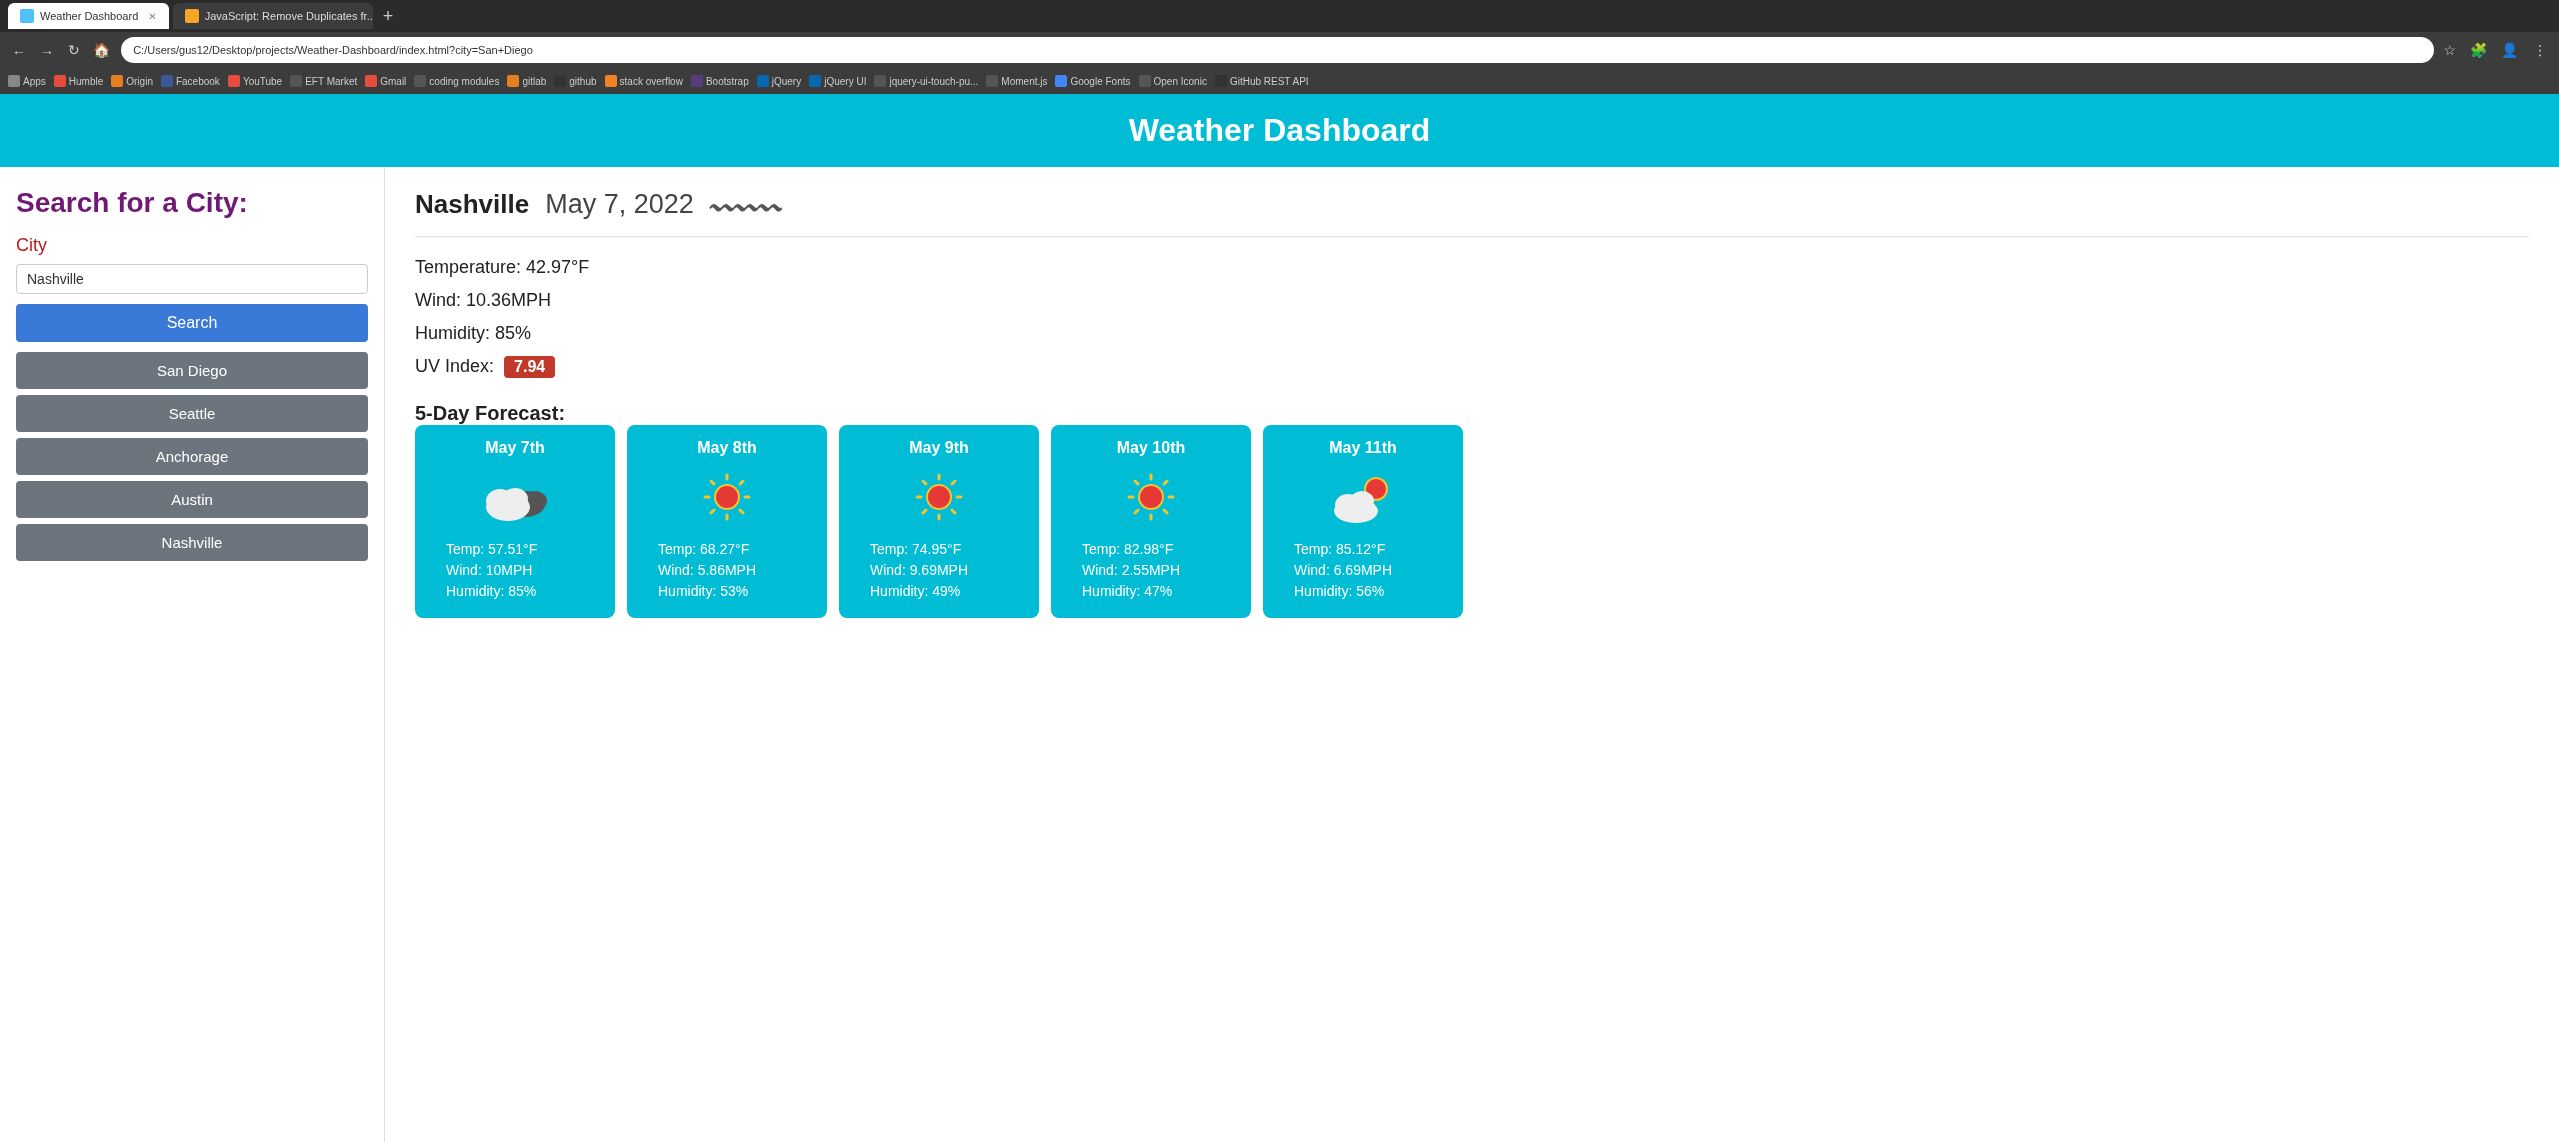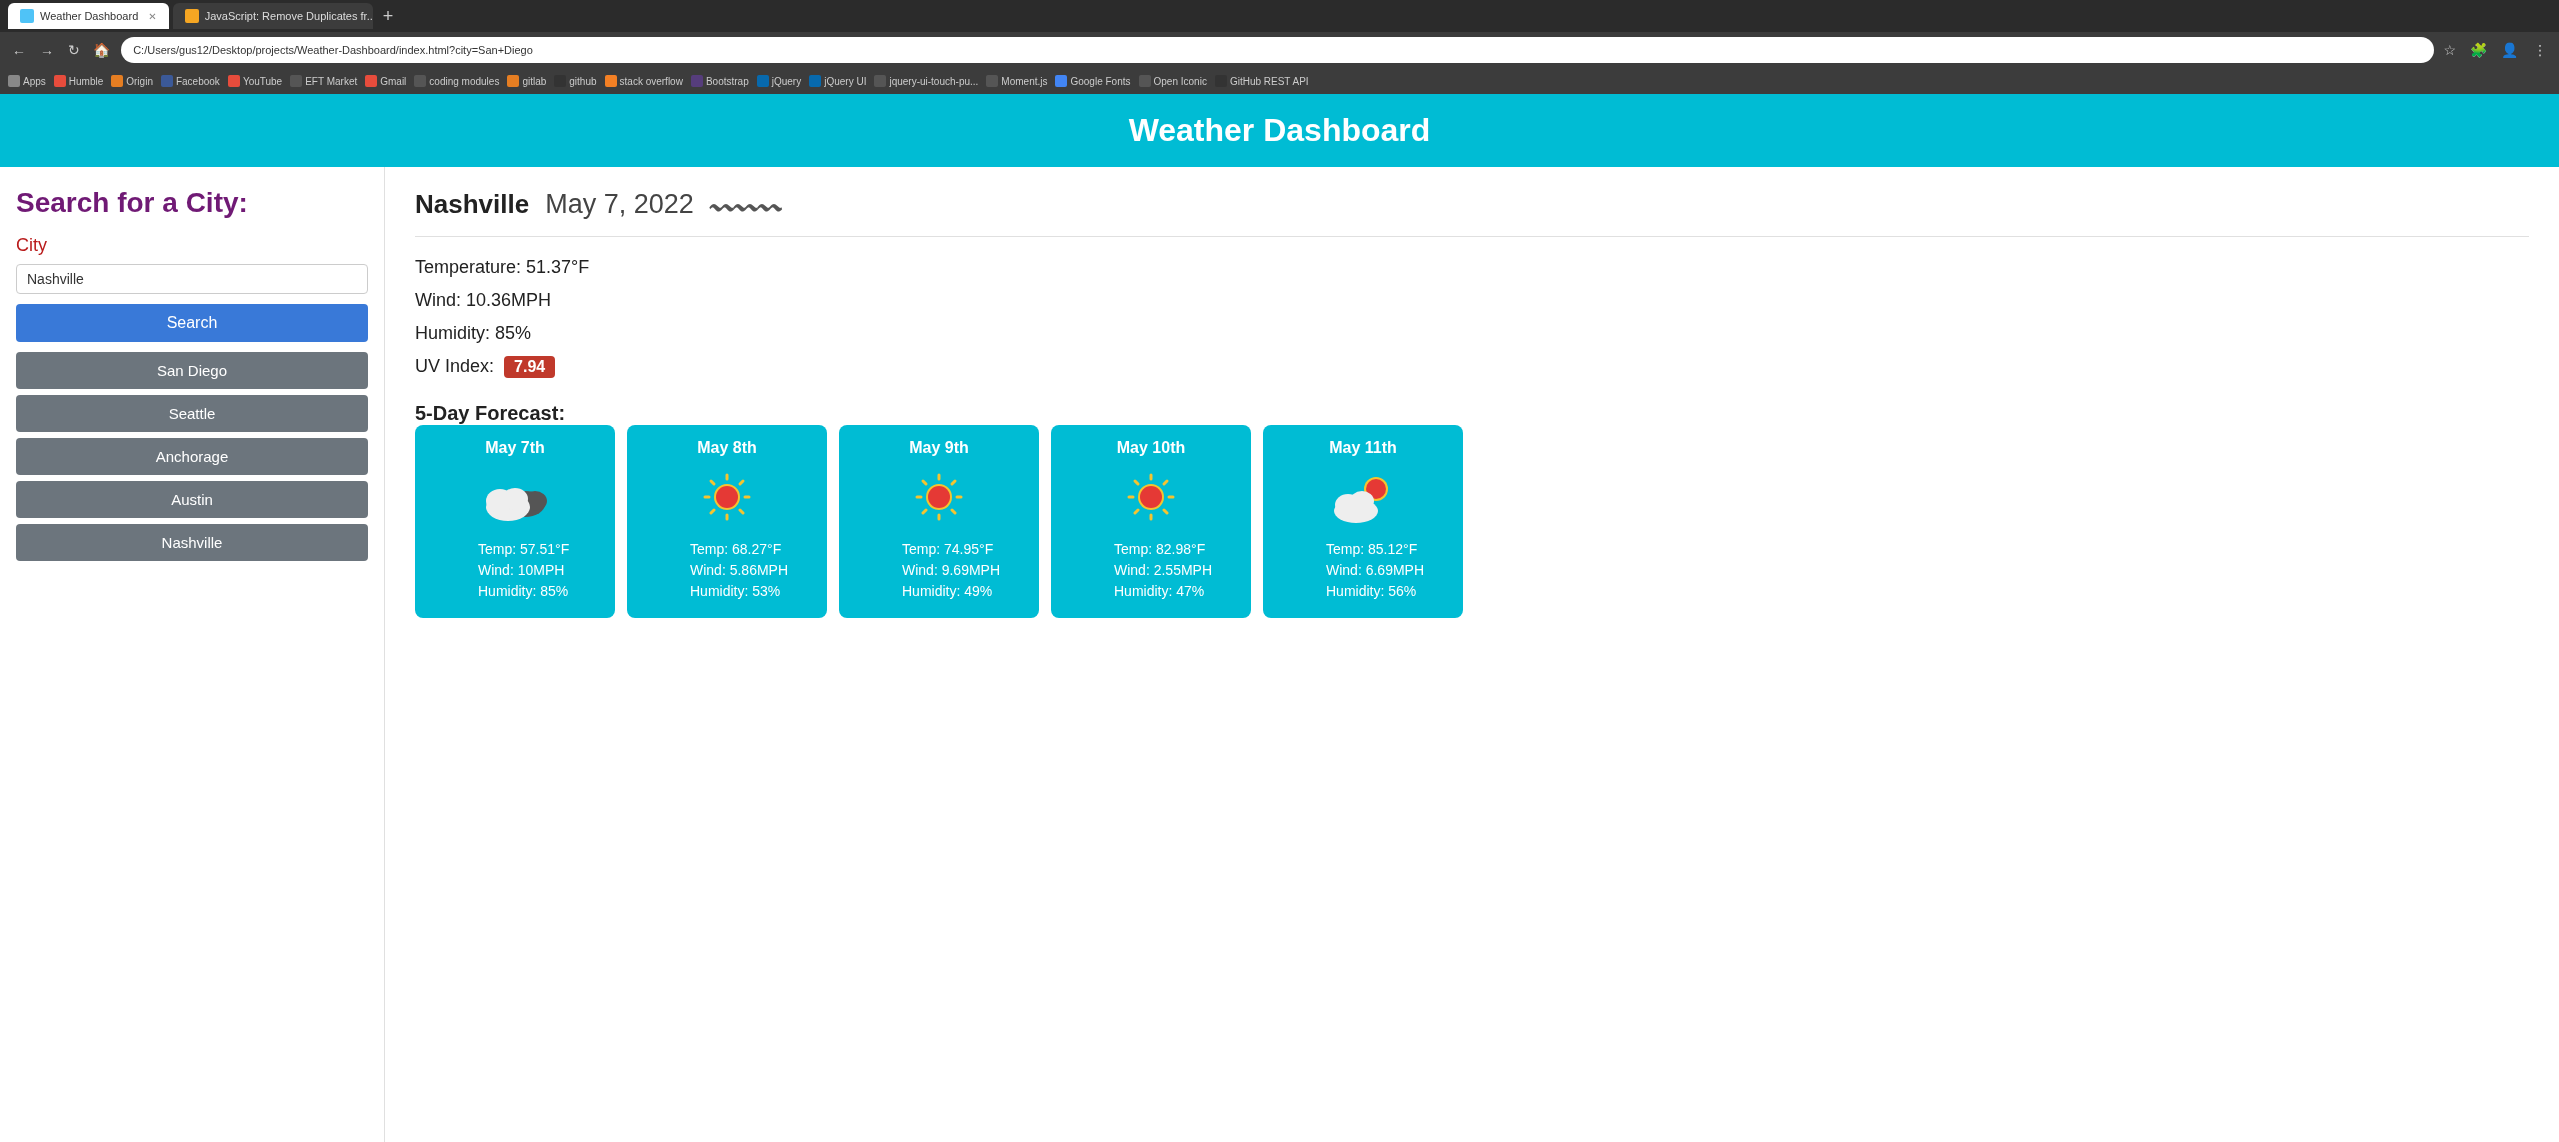--- a/index.html
+++ b/index.html
@@ -257,21 +257,20 @@
       line-height: 1.1;
       min-height: 64px;
       display: flex;
       align-items: center;
       justify-content: center;
     }
     .forecast-detail {
       color: #fff;
       font-size: 14px;
       margin-bottom: 5px;
-      margin-left: 32px;
     }
   </style>
 </head>
 <body>
 
 <div class="browser-chrome">
   <div class="browser-tab-bar">
     <div class="browser-tab active">
       <div class="tab-icon" style="background:#4fc3f7;"></div>
       <span>Weather Dashboard</span>
@@ -377,21 +376,21 @@
   </div>
 
   <div class="main-content">
     <div class="city-header">
       <span class="city-name">Nashville</span>
       <span class="city-date">May 7, 2022</span>
       <span class="weather-icon-waves">〰〰〰</span>
     </div>
 
     <div class="weather-stats">
-      <div class="weather-stat">Temperature: 51.37°F</div>
+      <div class="weather-stat">Temperature: 42.97°F</div>
       <div class="weather-stat">Wind: 10.36MPH</div>
       <div class="weather-stat">Humidity: 85%</div>
       <div class="weather-stat">
         <span>UV Index:</span>
         &nbsp;<span class="uv-badge">7.94</span>
       </div>
     </div>
 
     <div class="forecast-title">5-Day Forecast:</div>
 

